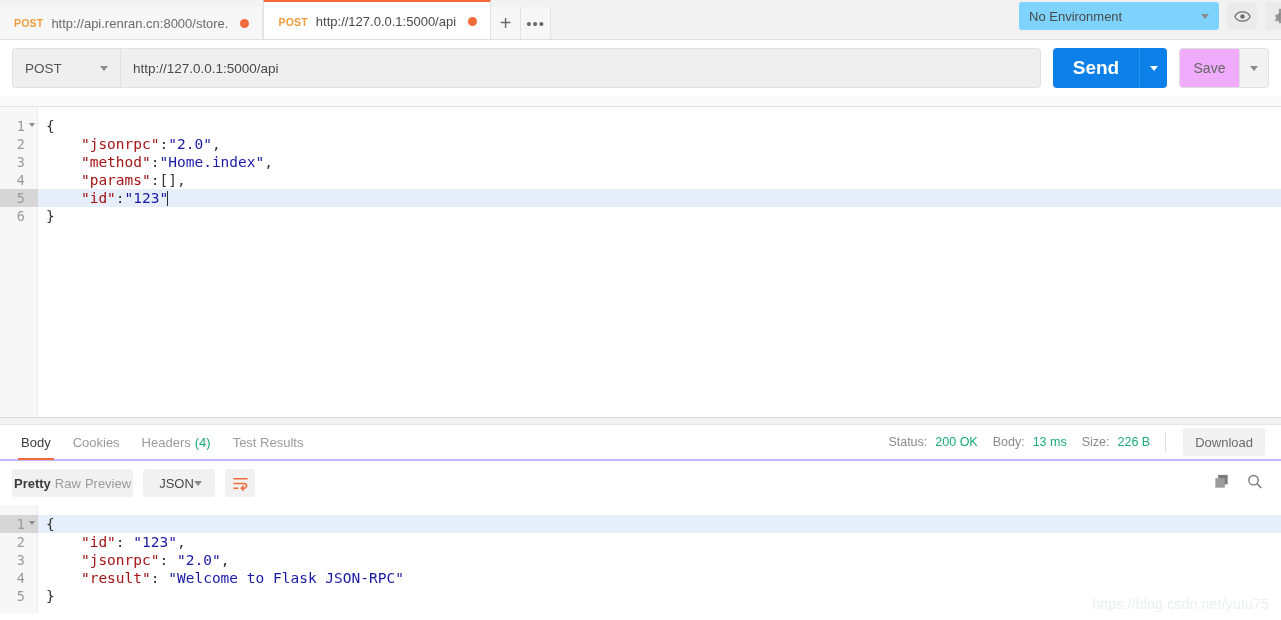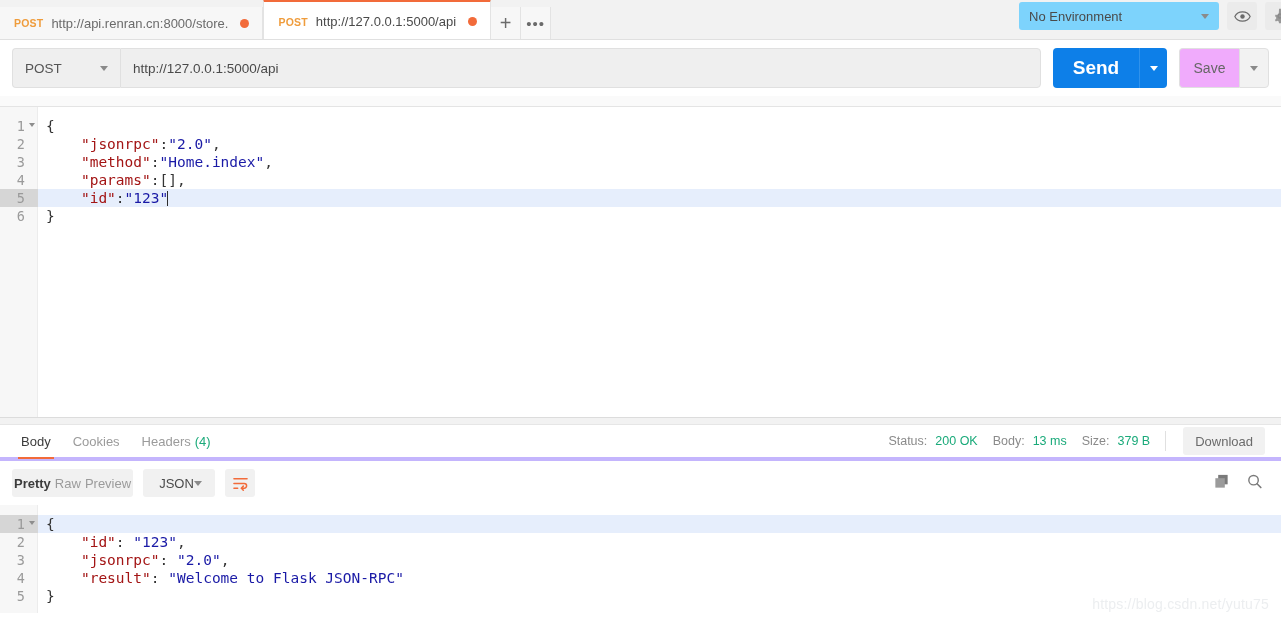--- a/index.html
+++ b/index.html
@@ -228,21 +228,21 @@
     border-top: 1px solid #dcdcdc;
     border-bottom: 1px solid #e6e6e6;
   }
 
   
   .resp-tabs {
     height: 36px;
     display: flex;
     align-items: center;
     padding: 0 10px;
-    border-bottom: 4px solid #c4b5fd;
+    border-bottom: 2px solid #c4b5fd;
     background: #ffffff;
     position: relative;
   }
   .rtab {
     padding: 0 11px;
     height: 36px;
     display: flex; align-items: center;
     font-size: 13px;
     color: #9b9b9b;
     position: relative;
@@ -426,30 +426,33 @@
       <div class="rtab active">
         <span>Body</span>
       </div>
       <div class="rtab">
         <span>Cookies</span>
       </div>
       <div class="rtab">
         <span>Headers</span>
         <span class="count">(4)</span>
       </div>
+      <div class="rtab">
+        <span>Test Results</span>
+      </div>
     </div>
   <div class="resp-meta">
     <span>
       <span>Status:</span><b>200 OK</b>
     </span>
     <span>
       <span>Body:</span><b>13 ms</b>
     </span>
     <span>
-      <span>Size:</span><b>379 B</b>
+      <span>Size:</span><b>226 B</b>
     </span>
     <span class="meta-sep"></span>
     <span class="dl-btn">Download</span>
   </div>
 </div>
 
 <div class="resp-toolbar">
   <div class="seg" id="view-modes">
       <span class="segi active">Pretty</span>
       <span class="segi">Raw</span>

